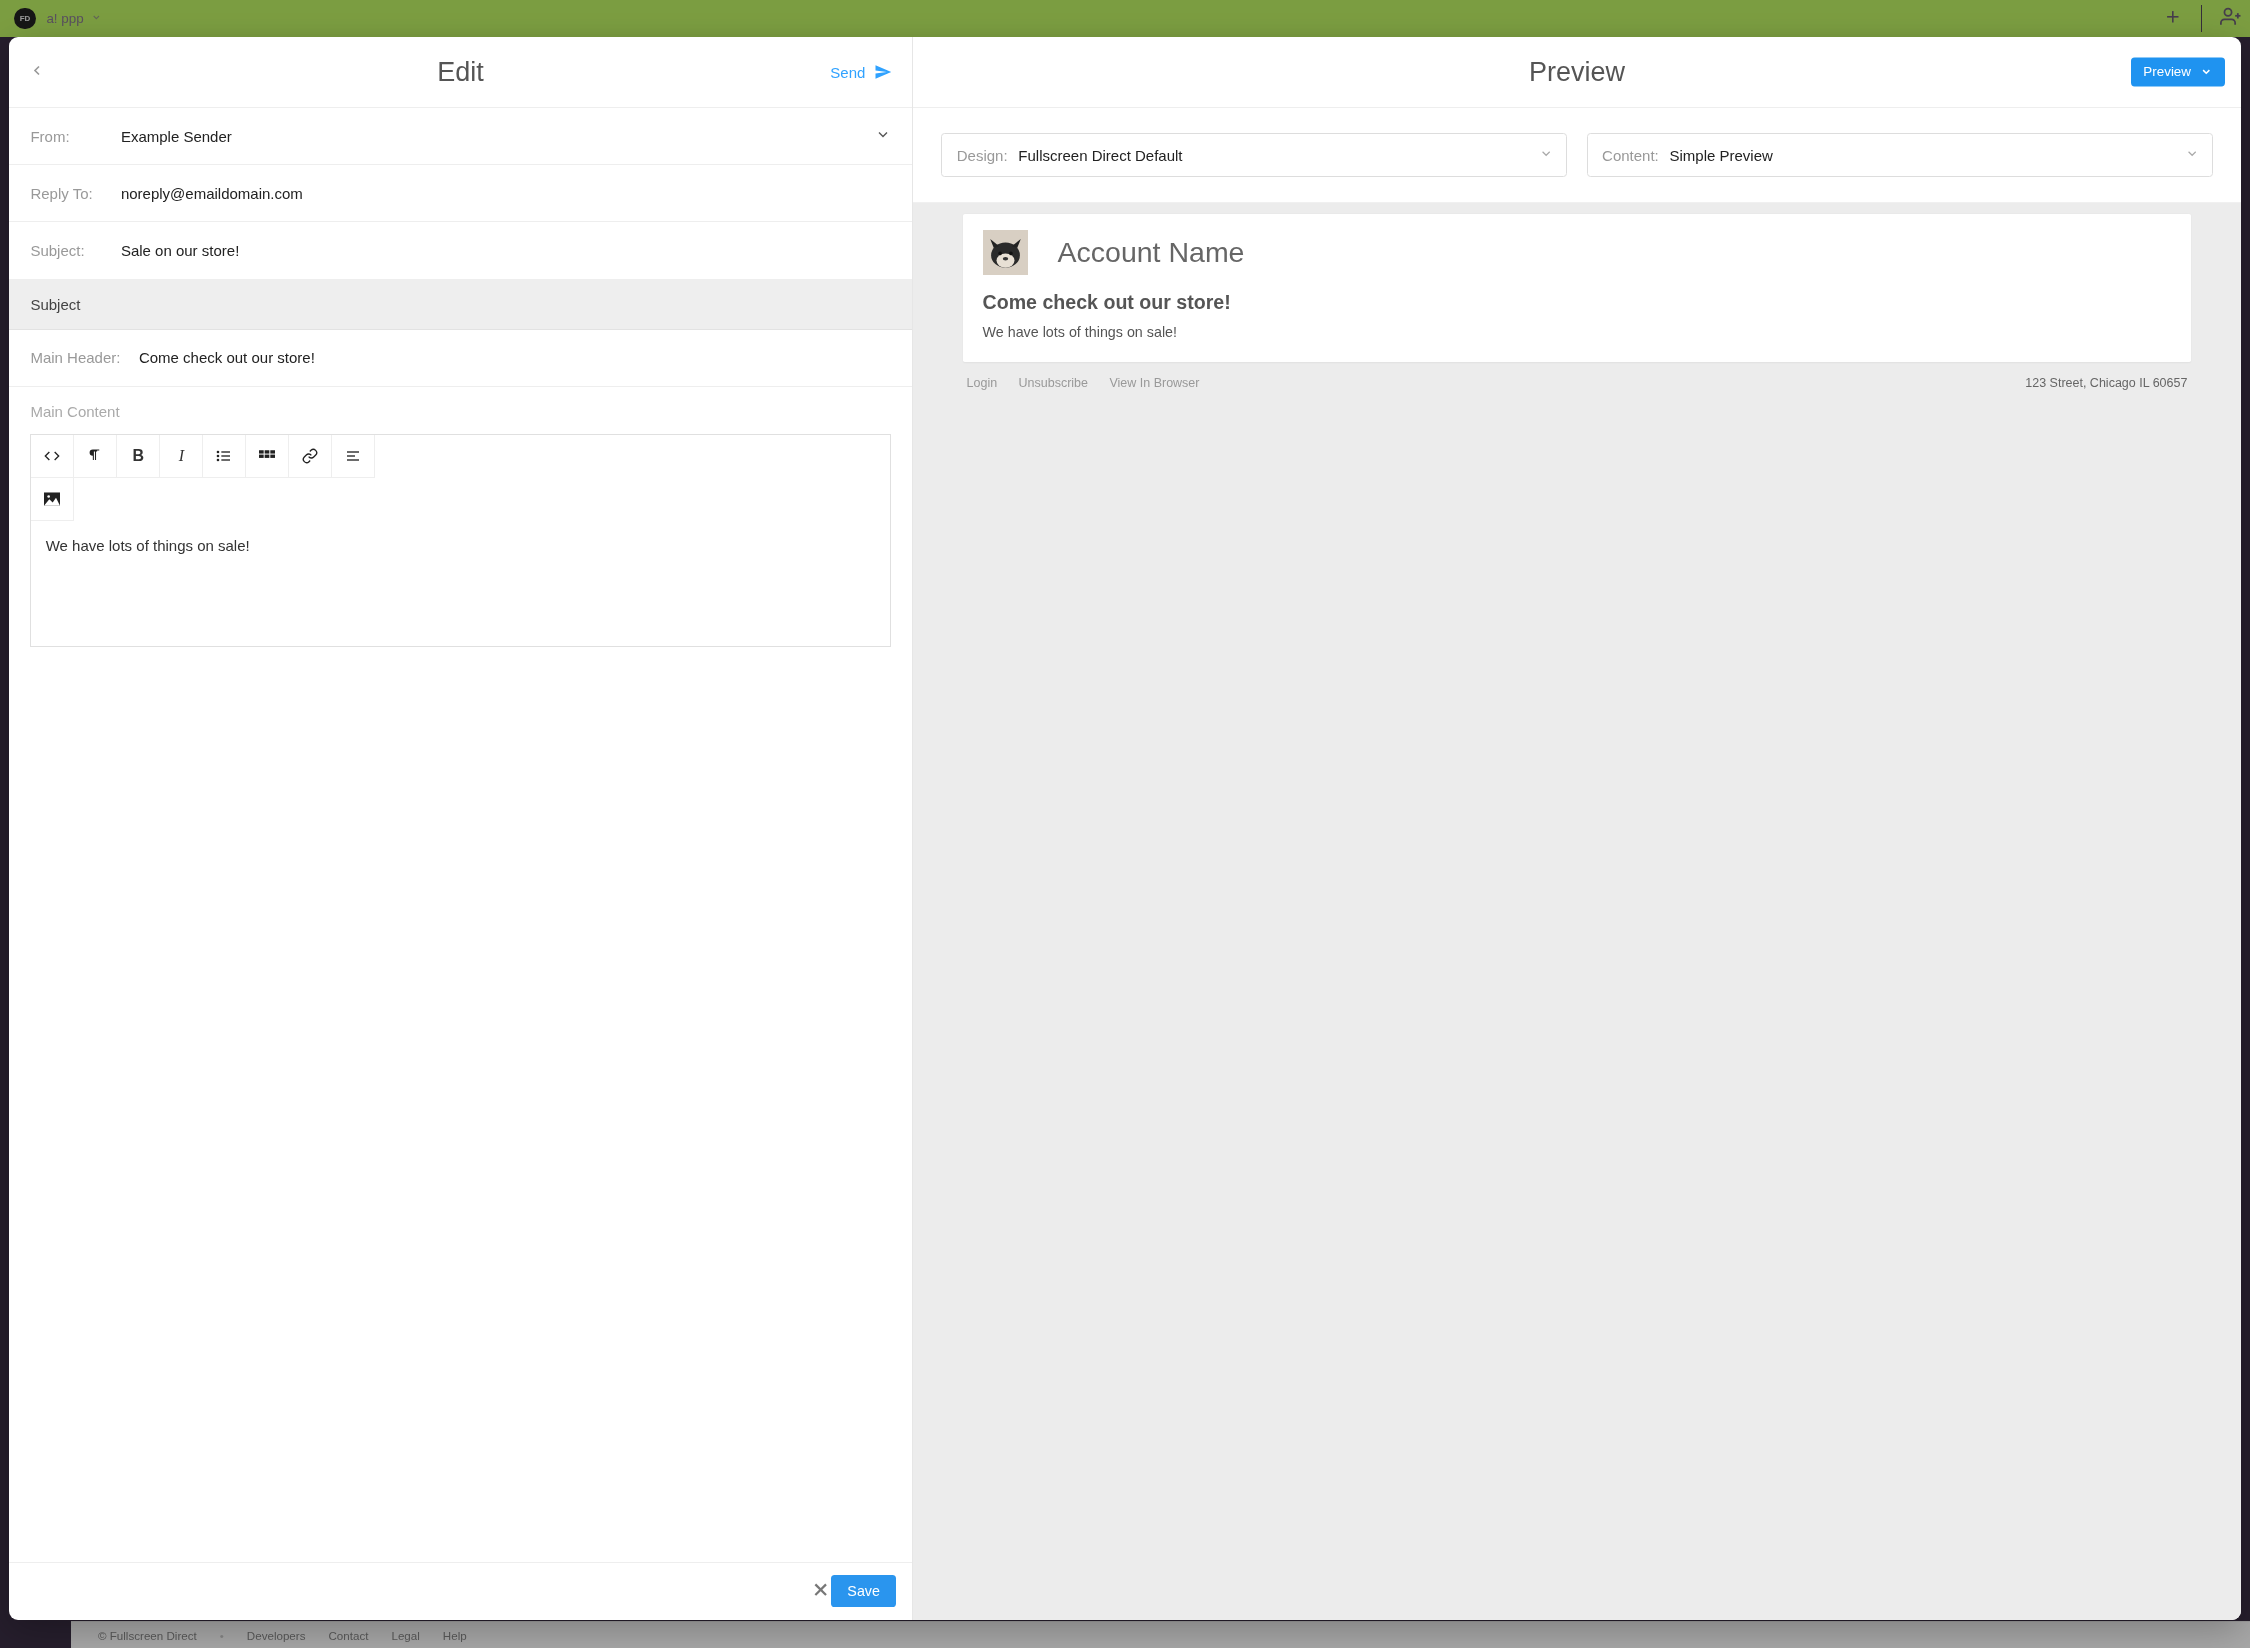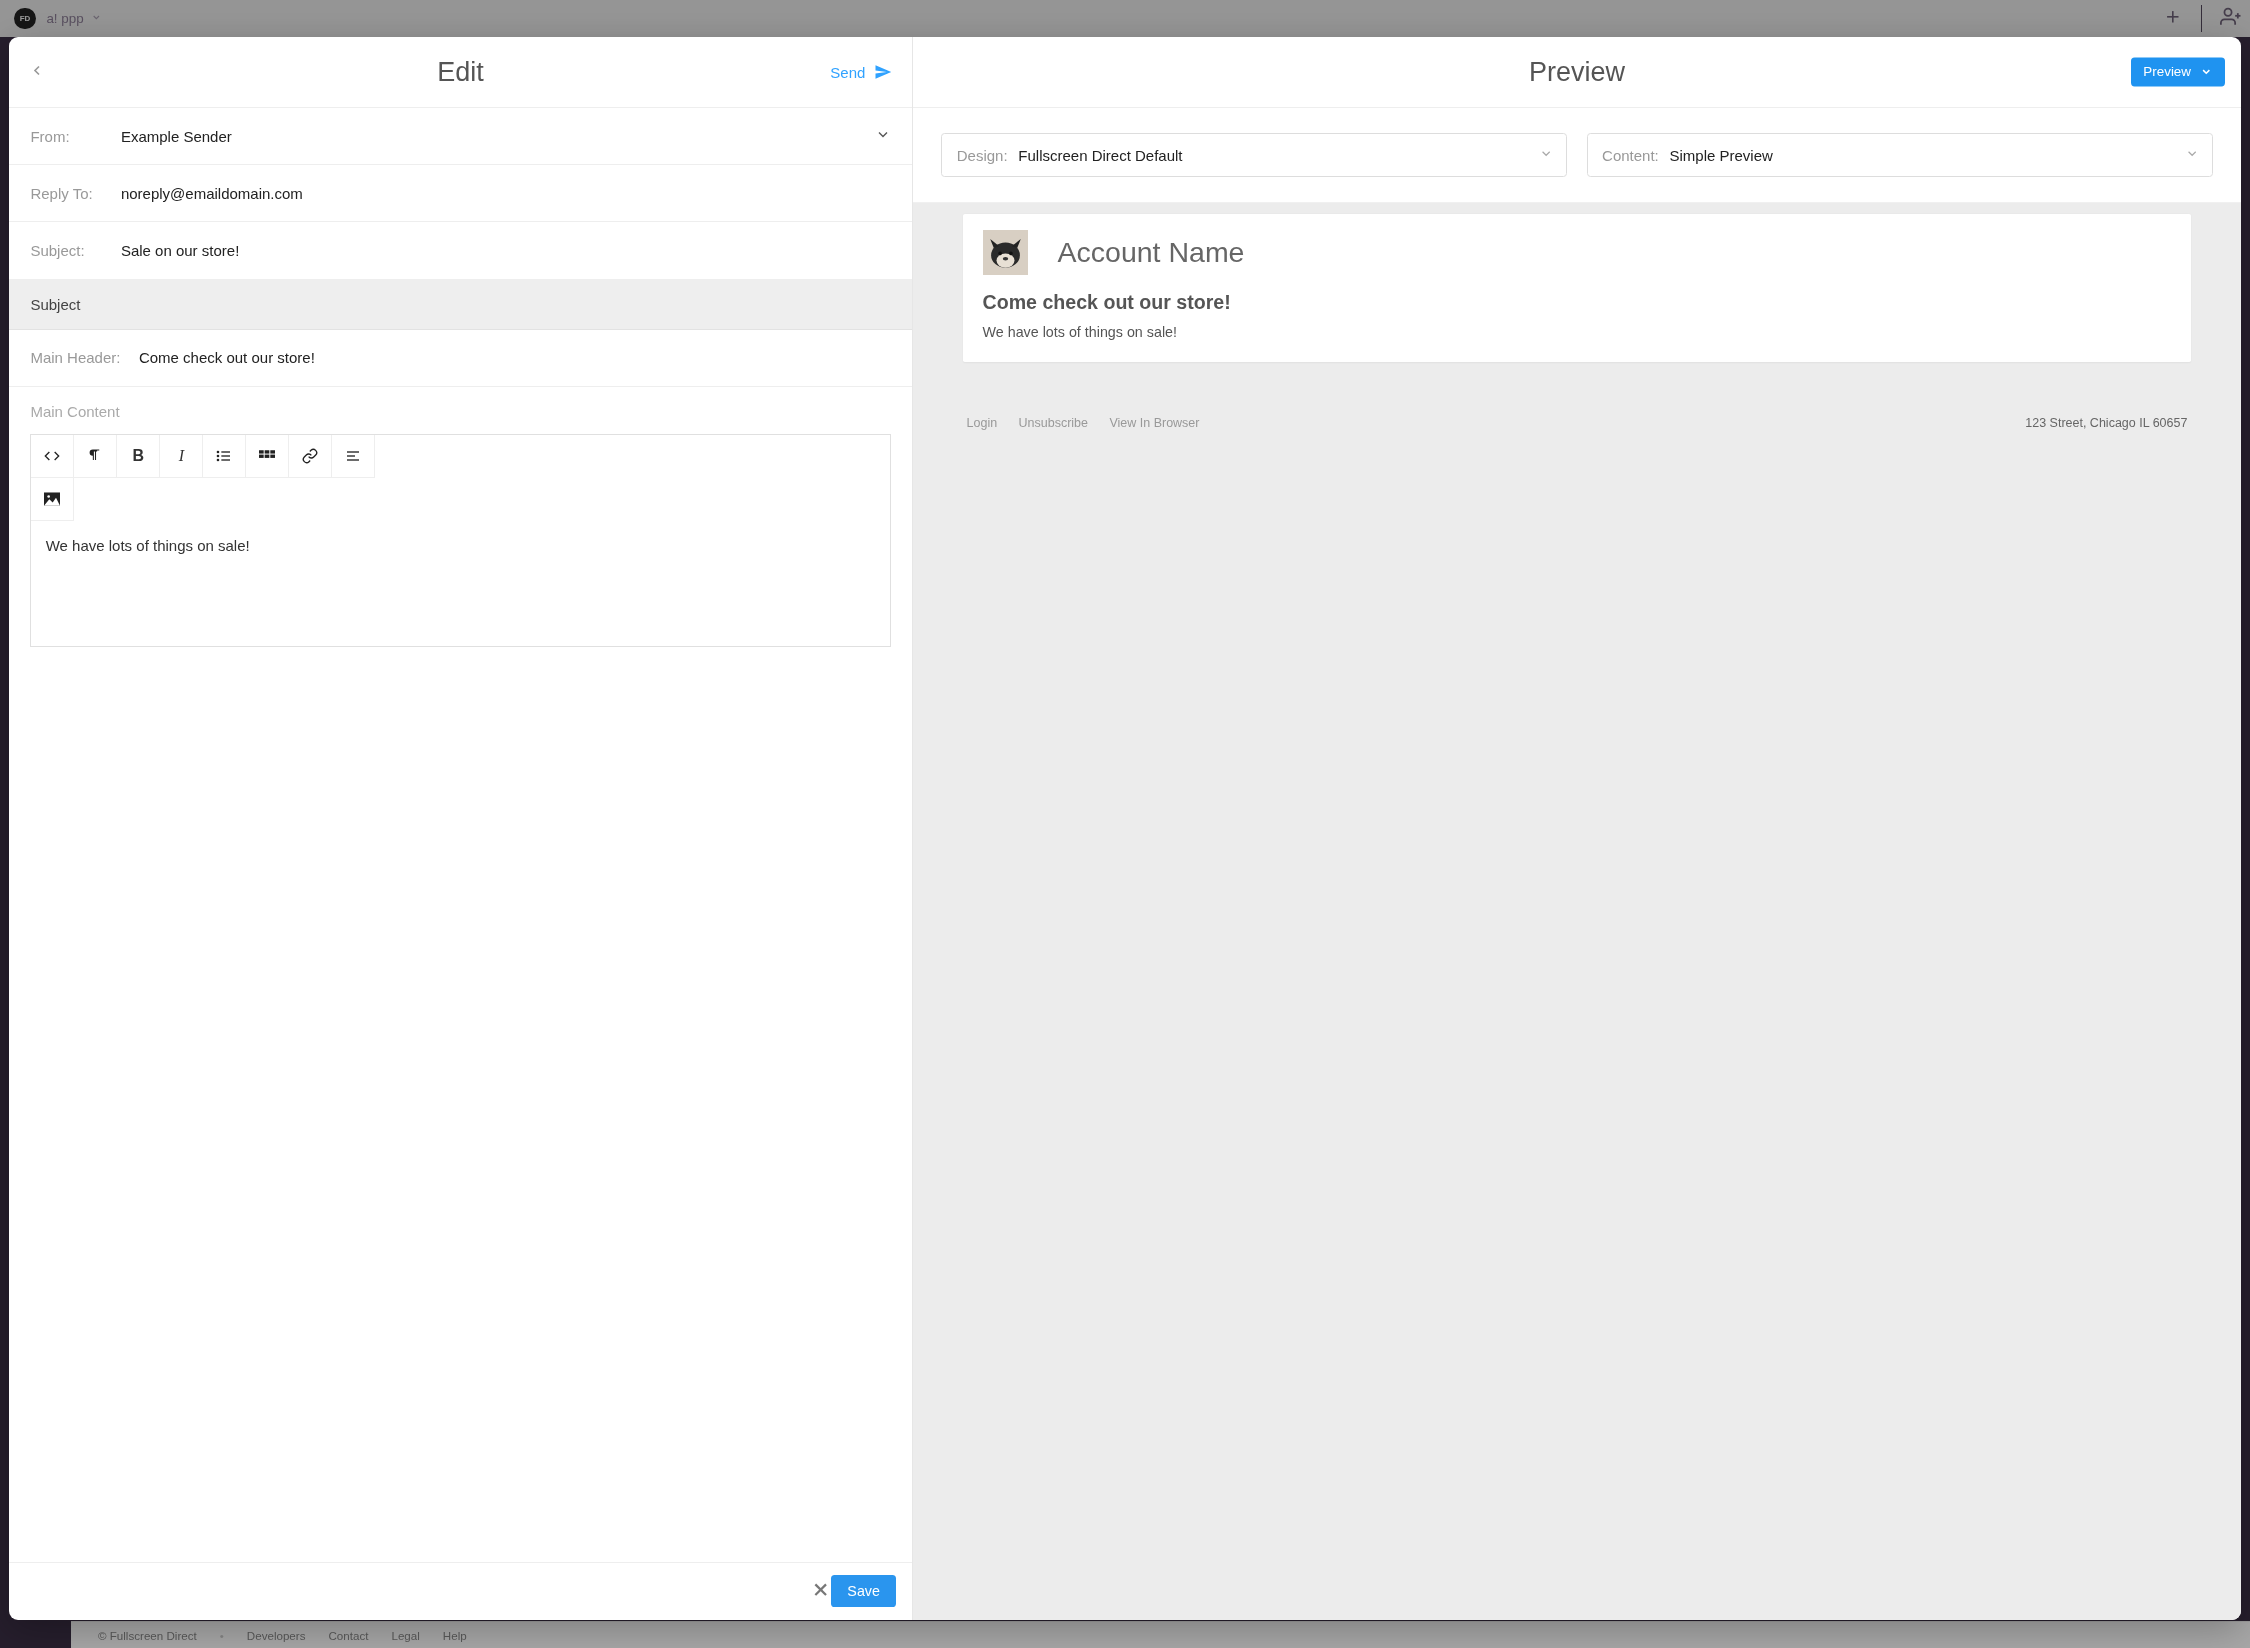--- a/index.html
+++ b/index.html
@@ -4,21 +4,21 @@
 <style>
   * { box-sizing: border-box; margin: 0; padding: 0; }
   html, body { height: 100%; }
   body {
     font-family: -apple-system, BlinkMacSystemFont, "Helvetica Neue", Arial, sans-serif;
     background: #3a2e44;
     overflow: hidden;
   }
   .topbar {
     height: 37px;
-    background: #e5e5e5;
+    background: #bef264;
     display: flex;
     align-items: center;
     padding: 0 14.3px;
     color: #887a92;
     position: relative;
   }
   .topbar .avatar {
     width: 21.4px; height: 21.4px; border-radius: 50%;
     background: #222;
     margin-right: 10.7px;
@@ -151,21 +151,21 @@
   .prev-area { flex:1; background:#ececec; padding:10.7px 50px 36px; overflow:auto; }
   .email-card {
     background:#fff; border-radius:1.8px; padding:16px 19.6px 21.4px;
     box-shadow:0 0.9px 1.8px rgba(0,0,0,0.05);
   }
   .acct-row { display:flex; align-items:center; gap:30px; margin-bottom:16px; }
   .acct-img { width:45px; height:45px; background:#e0d7cc; display:flex; align-items:center; justify-content:center; }
   .acct-name { font-size:28.5px; color:#666; font-weight:400; }
   .email-h { font-size:19.6px; font-weight:600; color:#555; margin-bottom:10.7px; }
   .email-body { font-size:14.3px; color:#555; }
-  .email-footer { display:flex; align-items:center; gap:21.4px; padding:14.3px 3.6px; font-size:12.5px; color:#999;margin-top:40px; }
+  .email-footer { display:flex; align-items:center; gap:21.4px; padding:14.3px 3.6px; font-size:12.5px; color:#999; }
   .email-footer .addr { margin-left:auto; color:#666; }
 </style>
 </head>
 <body>
 
 <div class="topbar">
   <div class="avatar">FD</div>
   <span class="ws-name">a! ppp</span>
   <span class="chev">
     <svg width="10.7" height="10.7" viewBox="0 0 24 24" fill="none" stroke="#887a92" stroke-width="2.5">

